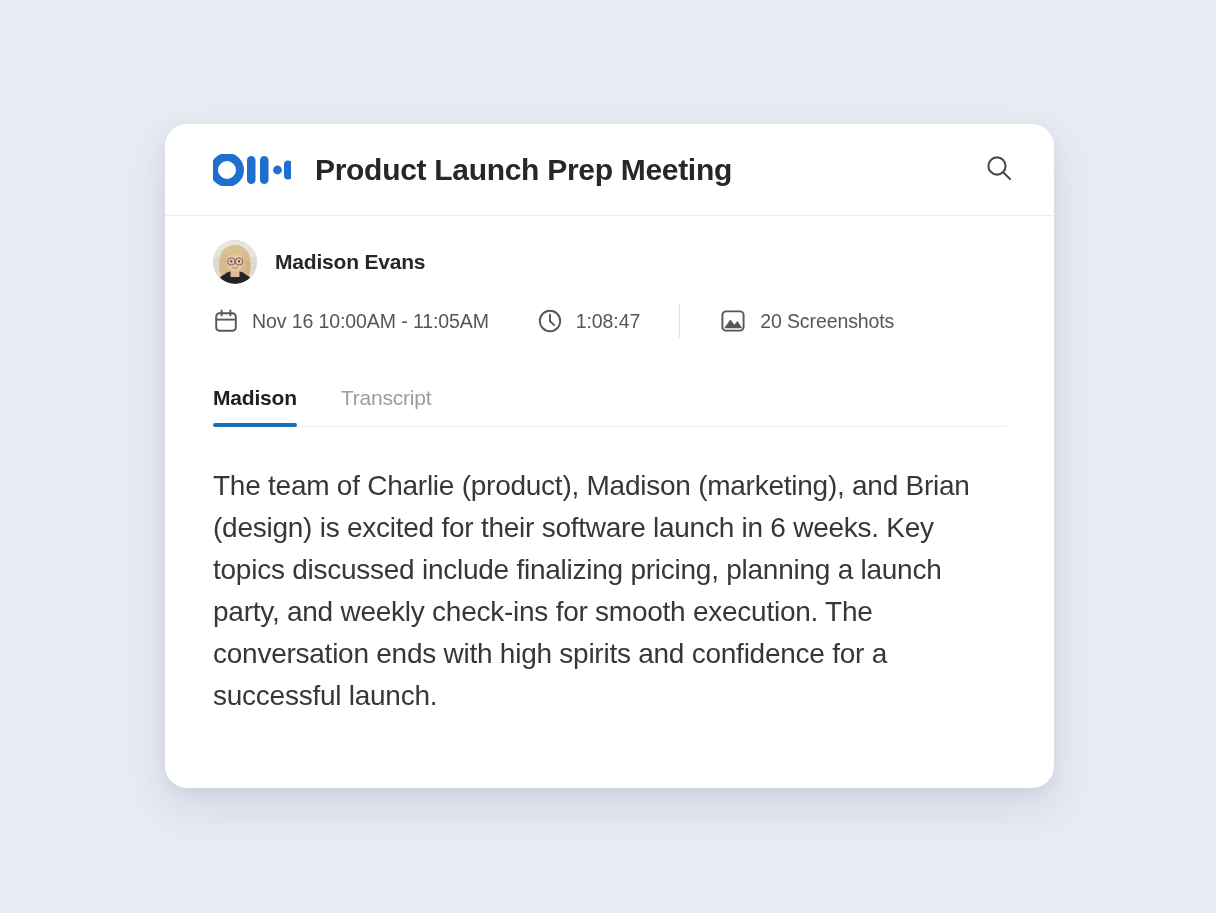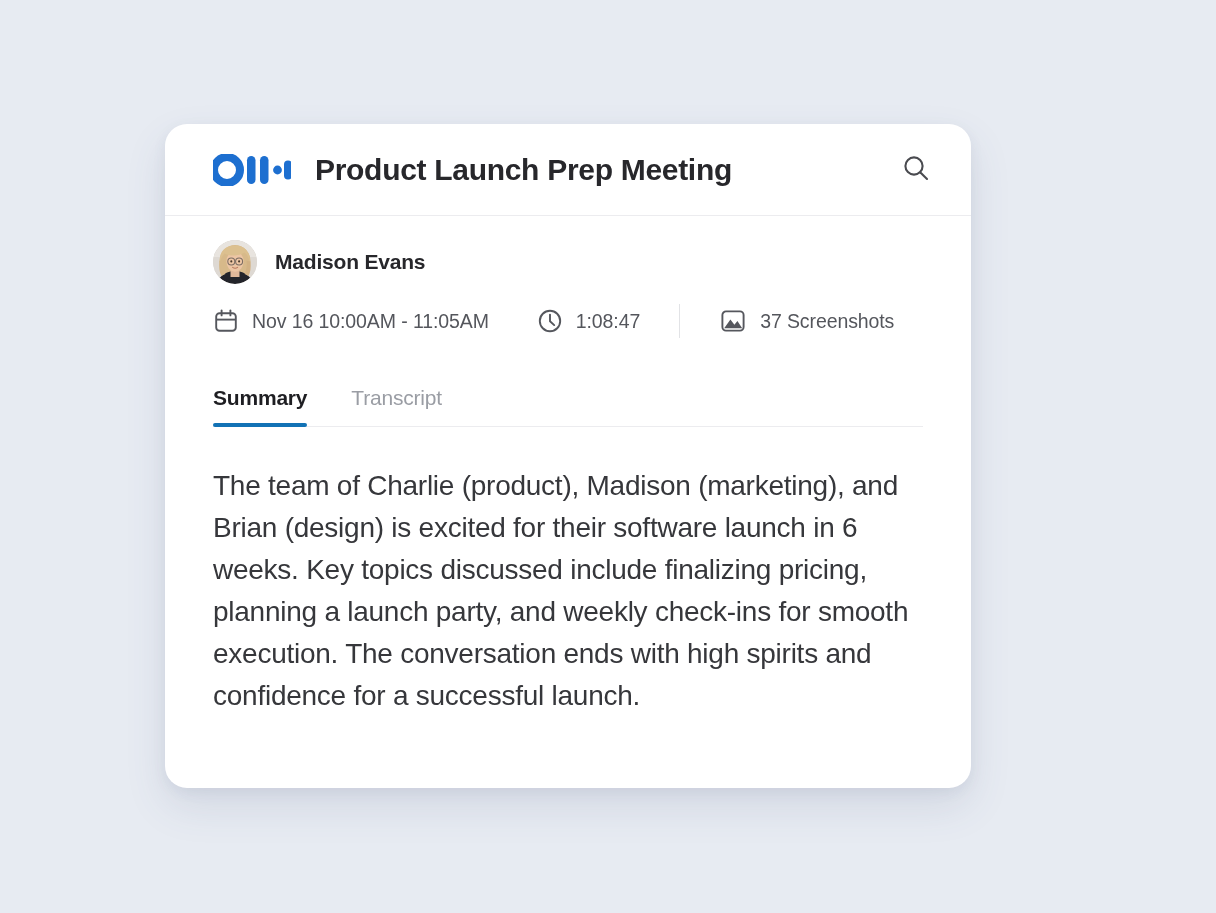--- a/index.html
+++ b/index.html
@@ -18,21 +18,21 @@
     position: relative;
     width: 1216px;
     height: 913px;
   }
 
   
   .card {
     position: absolute;
     left: 165px;
     top: 124px;
-    width: 806px;
+    width: 889px;
     height: 664px;
     background: #ffffff;
     border-radius: 22px;
     box-shadow: 0 18px 40px rgba(70, 85, 120, 0.13),
                 0 4px 14px rgba(70, 85, 120, 0.07);
     overflow: hidden;
     box-sizing: border-box;
   }
 
   
@@ -288,27 +288,27 @@
 
         <div class="meta-sep"></div>
 
         <div class="meta-item">
           <span class="meta-icon">
             <svg width="28" height="28" viewBox="0 0 28 28" aria-hidden="true">
               <rect x="3.4" y="4.4" width="21.2" height="19.2" rx="3.6" fill="none" stroke="#55575d" stroke-width="1.9"></rect>
               <path d="M5.2 21.2 L11.4 12.6 L15.4 17.8 L18.4 13.9 L23.2 21.2 Z" fill="#55575d"></path>
             </svg>
           </span>
-          <span>37 Screenshots</span>
+          <span>20 Screenshots</span>
         </div>
 
       </div>
 
       <div class="tabs">
-        <button class="tab active">Summary</button>
+        <button class="tab active">Madison</button>
         <button class="tab inactive">Transcript</button>
       </div>
 
       <div class="summary-text">The team of Charlie (product), Madison (marketing), and Brian (design) is excited for their software launch in 6 weeks. Key topics discussed include finalizing pricing, planning a launch party, and weekly check-ins for smooth execution. The conversation ends with high spirits and confidence for a successful launch.</div>
 
     </div>
   </div>
 </div>
 
 </body></html>

